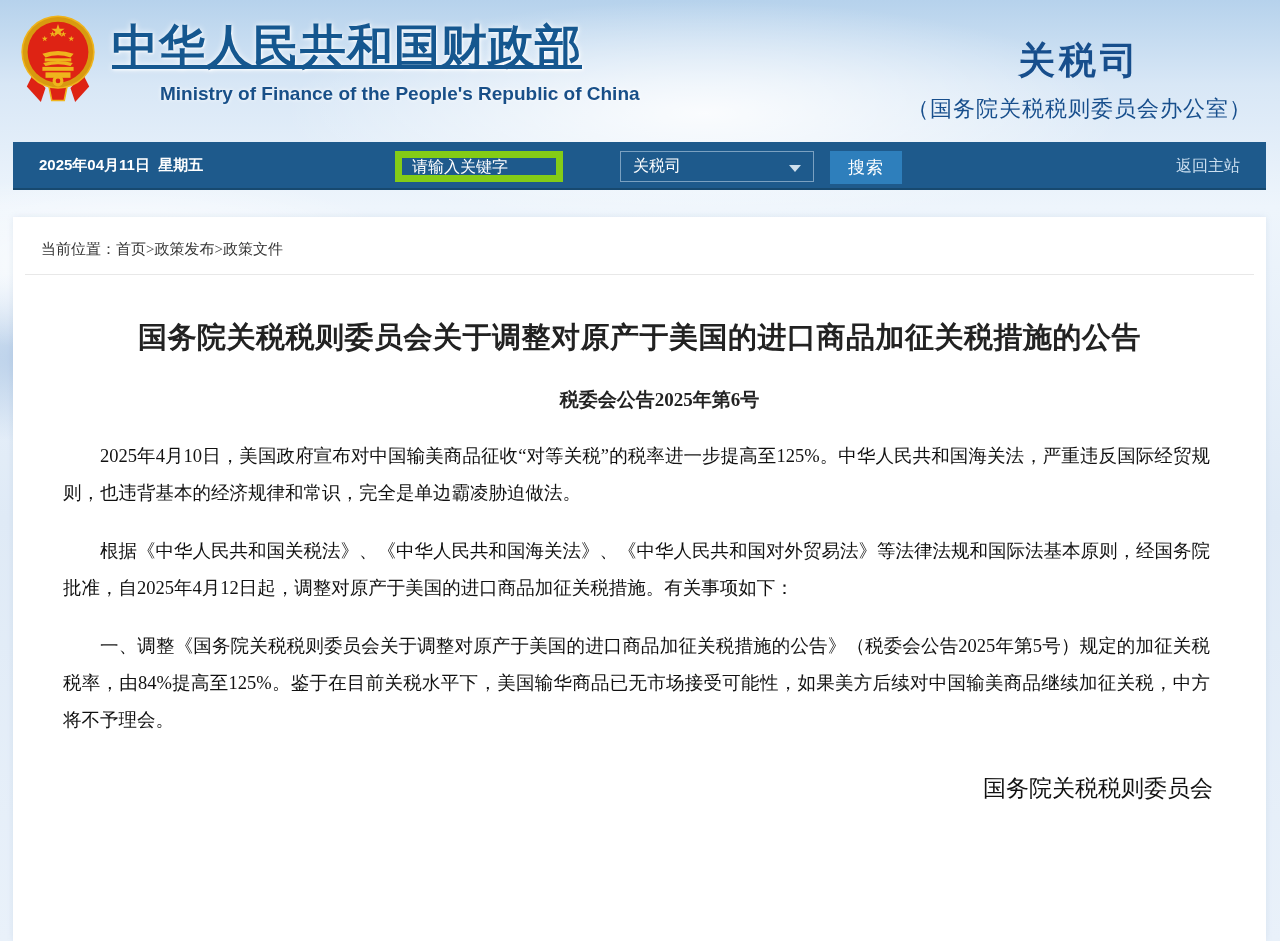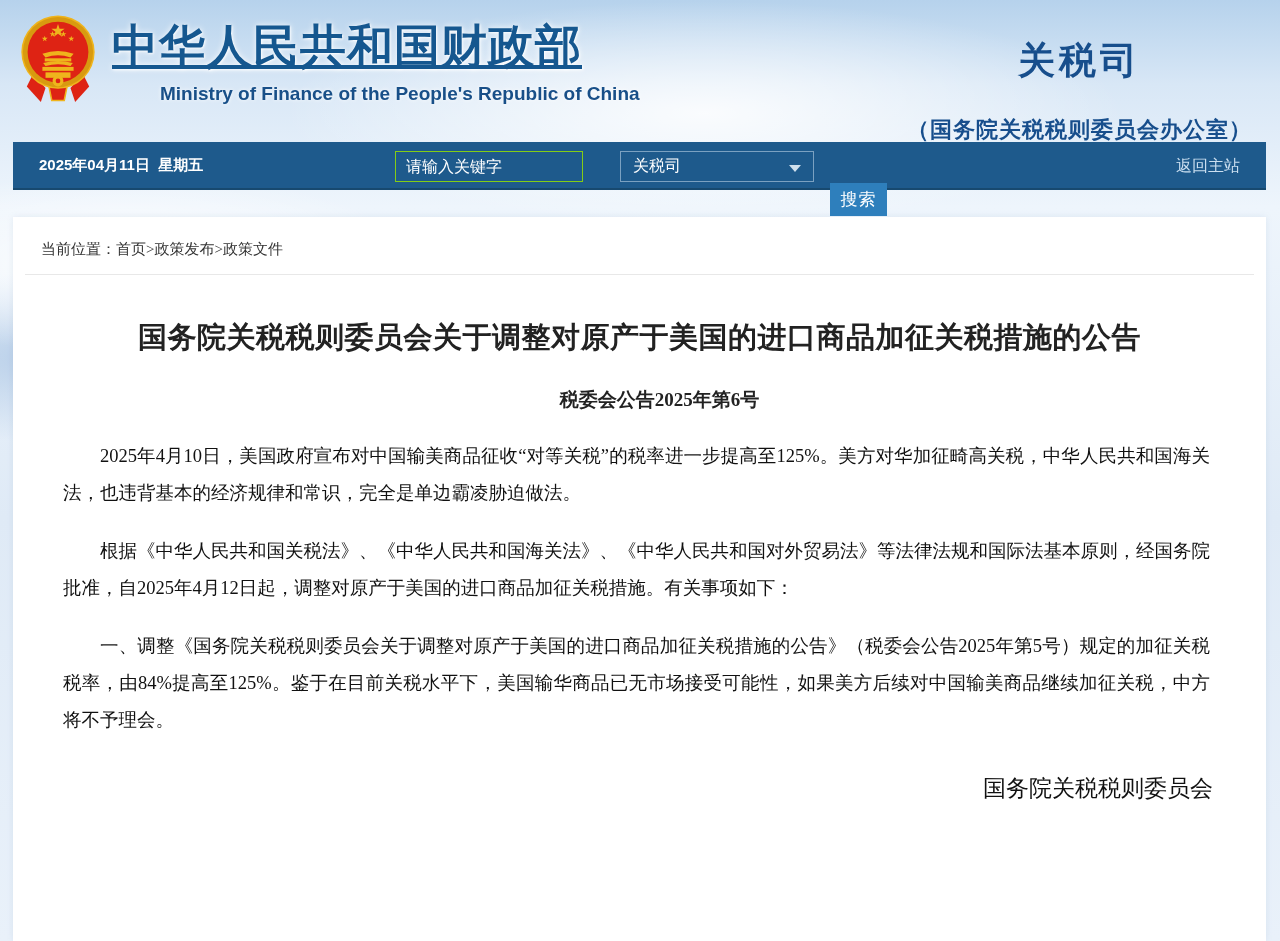--- a/index.html
+++ b/index.html
@@ -21,51 +21,51 @@
     font-size: 46px; font-weight: bold; color: #15578f; letter-spacing: 1px;
     text-shadow: 0 0 6px rgba(255,255,255,0.9), 1px 1px 2px rgba(255,255,255,0.8);
     text-decoration: underline;
   }
   .site-subtitle {
     font-size: 19px; font-weight: bold; color: #184f88; margin-top: 5px; margin-left: 48px;
     text-shadow: 0 0 4px rgba(255,255,255,0.9);
   }
   .dept-block { position: absolute; right: 28px; top: 36px; text-align: center; font-family: "Liberation Serif", "DejaVu Serif", serif; }
   .dept-title { font-size: 37px; color: #174e8c; font-weight: bold; letter-spacing: 4px; }
-  .dept-subtitle { font-size: 22px; color: #174e8c; margin-top: 29px; letter-spacing: 1px; font-weight: bold; }
+  .dept-subtitle { font-size: 22px; color: #174e8c; margin-top: 8px; letter-spacing: 1px; }
 
   
   .navbar {
     position: relative; margin: 0 14px 0 13px; height: 48px;
     background: #1e5a8c; border-bottom: 2px solid #17496f;
   }
   .nav-date {
     position: absolute; left: 26px; top: 14px; color: #ffffff;
     font-size: 15px; font-weight: bold; white-space: pre;
   }
   .search-input {
-    position: absolute; left: 382px; top: 9px; width: 188px; height: 31px;
-    background: transparent; border: 1px solid #84cc16; color: #ffffff;
+    position: absolute; left: 382px; top: 9px; width: 168px; height: 31px;
+    background: transparent; border: 7px solid #84cc16; color: #ffffff;
     font-size: 16px; padding: 0 10px; font-family: Liberation Serif, serif; outline: none;
   }
   .search-input::placeholder { color: #ffffff; opacity: 1; }
   .search-select {
     position: absolute; left: 607px; top: 9px; width: 194px; height: 31px;
     border: 1px solid #7ba1c1; color: #ffffff; font-size: 16px;
     display: flex; align-items: center; padding: 0 12px; cursor: pointer;
   }
   .chevron-down {
     position: absolute; right: 12px; top: 13px; width: 0; height: 0;
     border-left: 6px solid transparent; border-right: 6px solid transparent;
     border-top: 7px solid #cfe0ee;
   }
   .search-button {
-    position: absolute; left: 817px; top: 9px; width: 57px; height: 33px;
+    position: absolute; left: 817px; top: 9px; width: 72px; height: 33px;
     background: #2e7fbc; color: #ffffff; font-size: 17px; border: none;
-    text-align: center; line-height: 33px; cursor: pointer; letter-spacing: 1px; margin-top: 32px;
+    text-align: center; line-height: 33px; cursor: pointer; letter-spacing: 1px;
   }
   .home-link {
     position: absolute; right: 26px; top: 14px; color: #cbdff0;
     font-size: 16px; text-decoration: none; cursor: pointer;
   }
 
   
   .content {
     margin: 27px 14px 0 13px; background: #ffffff; min-height: 724px;
     font-family: "Liberation Serif", "DejaVu Serif", serif;
@@ -149,21 +149,21 @@
 <div class="content">
   <div class="breadcrumb">
     <span>当前位置：</span><span class="crumb-path">首页&gt;政策发布&gt;政策文件</span>
   </div>
   <div class="divider"></div>
 
   <h1 class="article-title">国务院关税税则委员会关于调整对原产于美国的进口商品加征关税措施的公告</h1>
   <div class="doc-number">税委会公告2025年第6号</div>
 
   <div class="article-body">
-    <p>2025年4月10日，美国政府宣布对中国输美商品征收“对等关税”的税率进一步提高至125%。美方对华加征畸高关税，中华人民共和国海关法，也违背基本的经济规律和常识，完全是单边霸凌胁迫做法。</p>
+    <p>2025年4月10日，美国政府宣布对中国输美商品征收“对等关税”的税率进一步提高至125%。中华人民共和国海关法，严重违反国际经贸规则，也违背基本的经济规律和常识，完全是单边霸凌胁迫做法。</p>
     <p>根据《中华人民共和国关税法》、《中华人民共和国海关法》、《中华人民共和国对外贸易法》等法律法规和国际法基本原则，经国务院批准，自2025年4月12日起，调整对原产于美国的进口商品加征关税措施。有关事项如下：</p>
     <p>一、调整《国务院关税税则委员会关于调整对原产于美国的进口商品加征关税措施的公告》（税委会公告2025年第5号）规定的加征关税税率，由84%提高至125%。鉴于在目前关税水平下，美国输华商品已无市场接受可能性，如果美方后续对中国输美商品继续加征关税，中方将不予理会。</p>
   </div>
 
   <div class="signature-block">
     <div class="signature">国务院关税税则委员会</div>
   </div>
 </div>
 
 </body></html>

